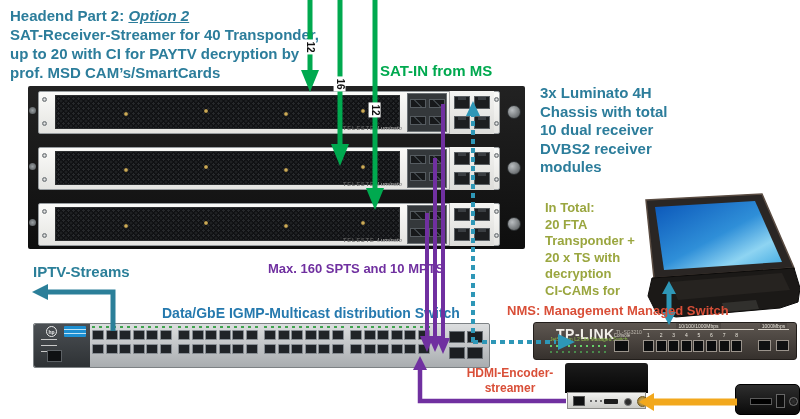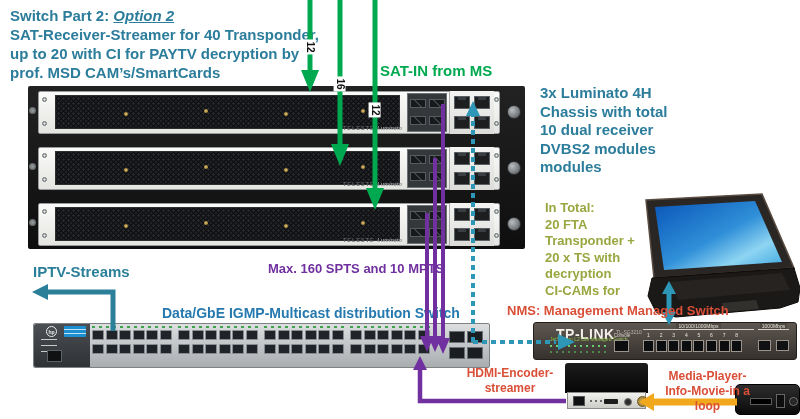--- a/index.html
+++ b/index.html
@@ -93,21 +93,21 @@
   
   #overlay{position:absolute;left:0;top:0;width:800px;height:419px;z-index:40;pointer-events:none;}
   #laptop{position:absolute;left:622px;top:190px;width:178px;height:132px;z-index:10;}
 </style>
 </head>
 <body>
 
 <div id="stage">
 
   <div class="abs title">
-    <div><span>Switch Part 2: </span><span class="opt">Option 2</span></div>
+    <div><span>Headend Part 2: </span><span class="opt">Option 2</span></div>
     <div>SAT-Receiver-Streamer for 40 Transponder,</div>
     <div>up to 20 with CI for PAYTV decryption by</div>
     <div>prof. MSD CAM’s/SmartCards</div>
   </div>
 
   <div class="abs satin">SAT-IN from MS</div>
 
   <div class="abs rackback"></div>
 
   <div class="abs chassis" id="chassis-proto" style="top:90px">
@@ -136,21 +136,21 @@
     </div>
     <div class="screw" style="left:466px;top:7px"></div>
     <div class="screw" style="left:466px;top:31px"></div>
     <div class="knob"></div>
   </div>
 
   <div class="abs rinfo">
     <div>3x Luminato 4H</div>
     <div>Chassis with total</div>
     <div>10 dual receiver</div>
-    <div>DVBS2 modules</div>
+    <div>DVBS2 receiver</div>
     <div>modules</div>
   </div>
   <div class="abs intotal">
     <div>In Total:</div>
     <div>20 FTA</div>
     <div>Transponder +</div>
     <div>20 x TS with</div>
     <div>decryption</div>
     <div>CI-CAMs for</div>
   </div>
@@ -291,25 +291,20 @@
   <div class="abs enclbl">
     <div>HDMI-Encoder-</div>
     <div>streamer</div>
   </div>
 
   <div class="abs media">
     <div class="md-hdmi"></div>
     <div class="md-usb"></div>
     <div class="md-jack"></div>
   </div>
-  <div class="abs medialbl">
-    <div>Media-Player-</div>
-    <div>Info-Movie-in a</div>
-    <div>loop</div>
-  </div>
 
   <svg id="overlay" viewBox="0 0 800 419">
 
     <g>
       <line x1="310" y1="0" x2="310" y2="72" style="stroke:var(--green)" stroke-width="5"></line>
       <polygon points="301,70 319,70 310,92" style="fill:var(--green)"></polygon>
     </g>
     <g>
       <line x1="340" y1="0" x2="340" y2="146" style="stroke:var(--green)" stroke-width="5"></line>
       <polygon points="331,144 349,144 340,166" style="fill:var(--green)"></polygon>

